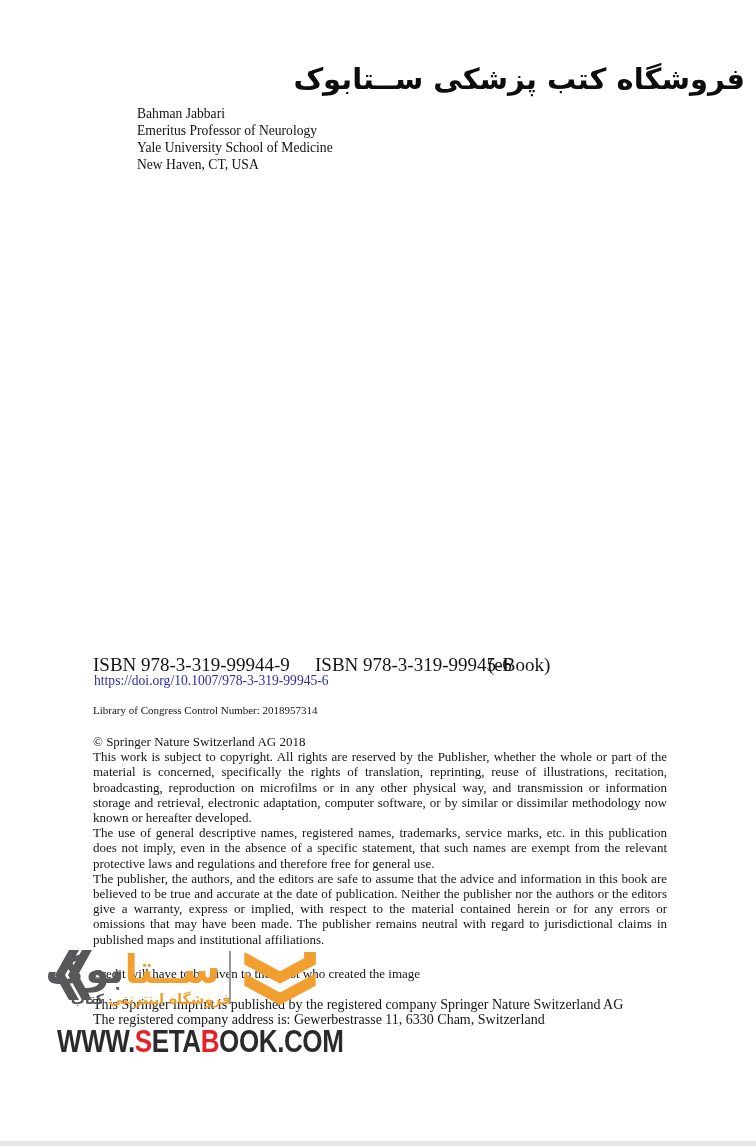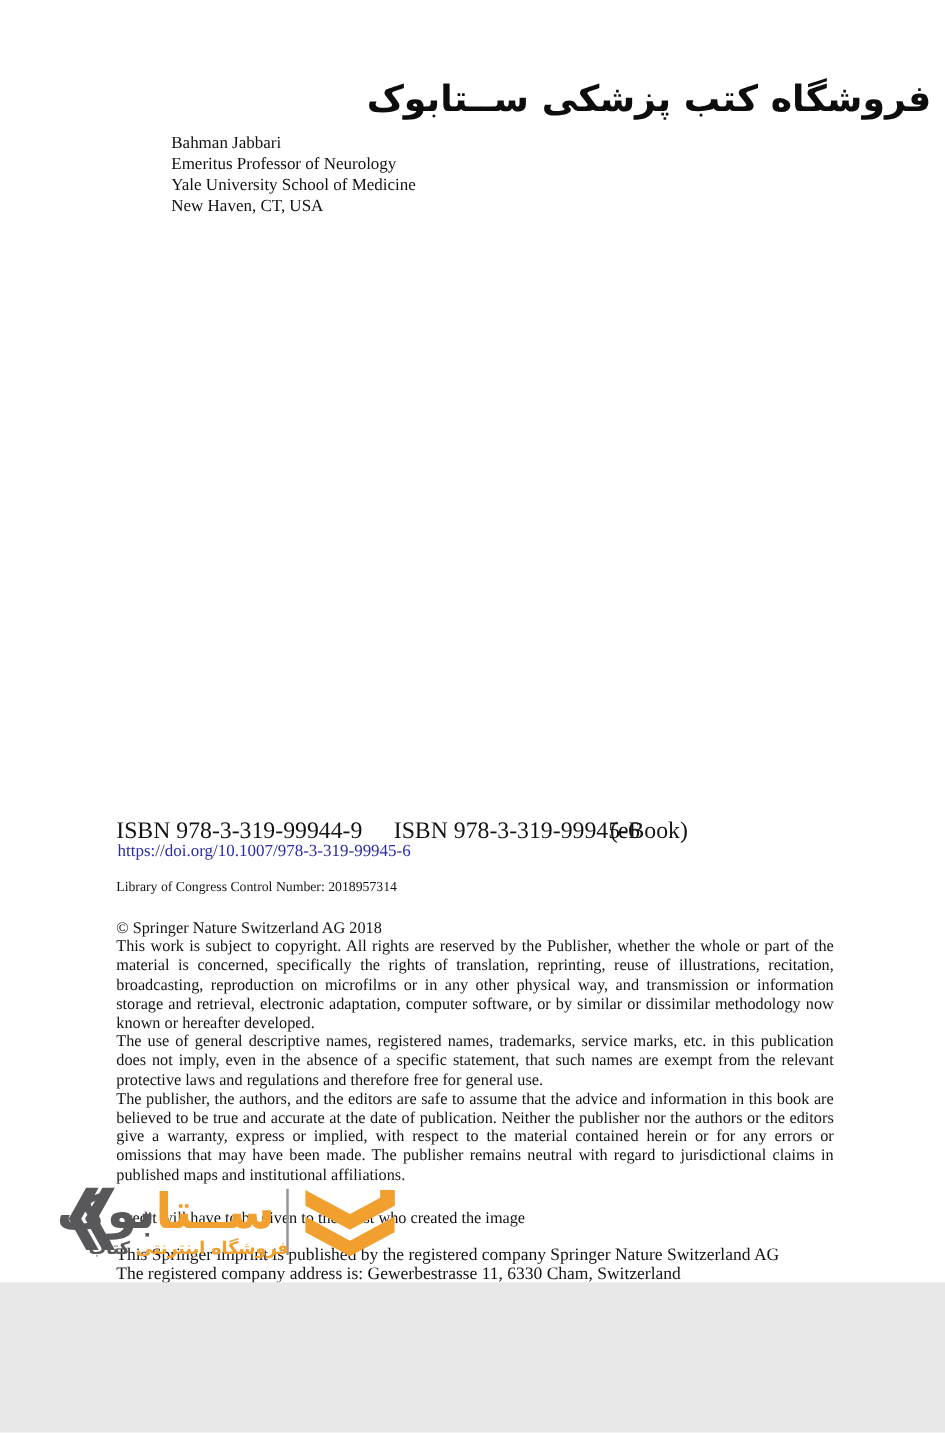--- a/index.html
+++ b/index.html
@@ -1,20 +1,20 @@
 <!DOCTYPE html>
 <html><head>
 <meta charset="utf-8">
 <style>
   * { margin: 0; padding: 0; box-sizing: border-box; }
   html, body { background: #e8e8e8; }
   .page {
     position: relative;
     width: 756px;
-    height: 1026px;
+    height: 1141px;
     background: #ffffff;
     margin: 0 auto;
     overflow: hidden;
     font-family: "Liberation Serif", serif;
     color: #141414;
   }
   
   .persian-header {
     position: absolute;
     top: 62px;

